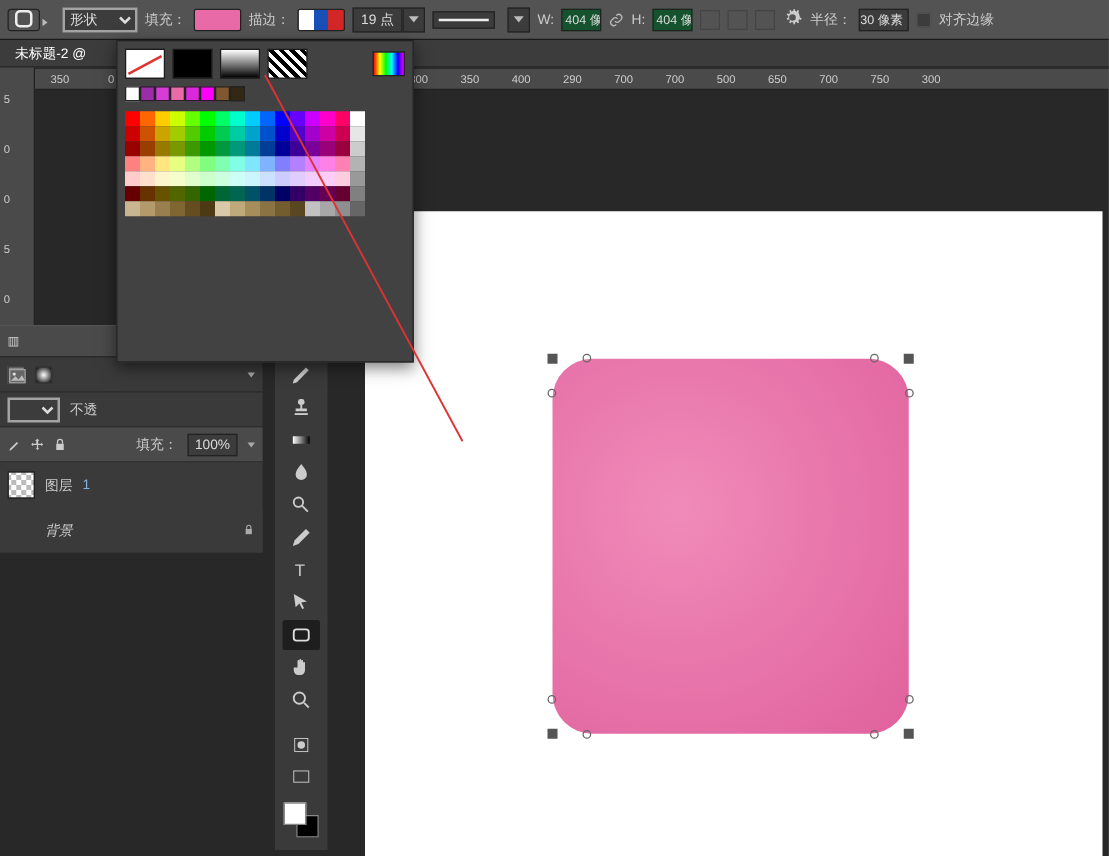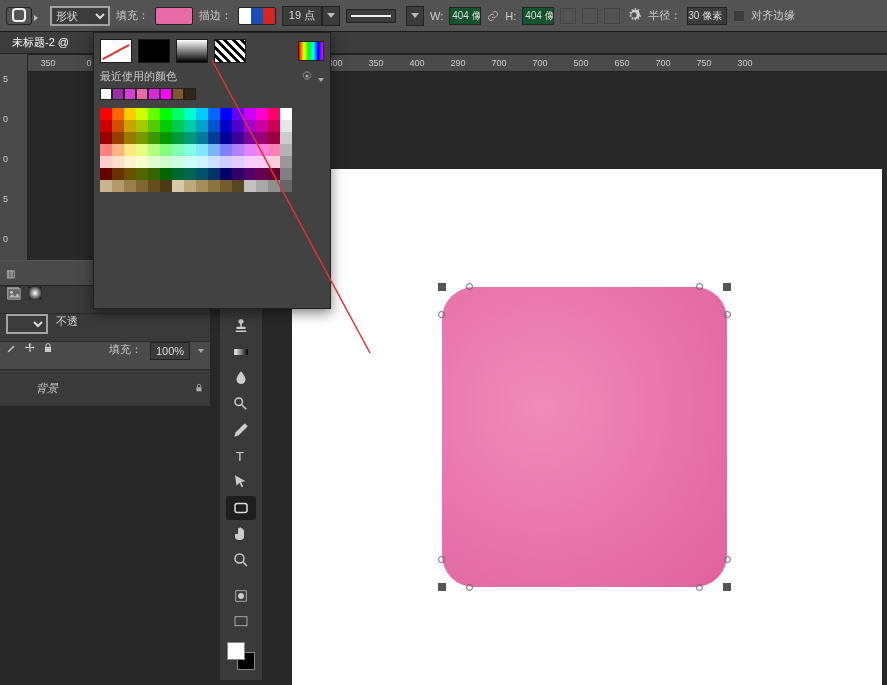--- a/index.html
+++ b/index.html
@@ -44,21 +44,21 @@
 .sel-handle.bl { bottom:-4px; left:-4px; }
 .sel-handle.br { bottom:-4px; right:-4px; }
 .sel-circle { position:absolute; width:7px; height:7px; border:1px solid #666; border-radius:50%; background:transparent; }
 .sel-circle.ctl { top:24px; left:-4px; } .sel-circle.ctl2 { top:-4px; left:24px; }
 .sel-circle.ctr { top:-4px; right:24px; } .sel-circle.ctr2 { top:24px; right:-4px; }
 .sel-circle.cbl { bottom:24px; left:-4px; } .sel-circle.cbl2 { bottom:-4px; left:24px; }
 .sel-circle.cbr { bottom:-4px; right:24px; } .sel-circle.cbr2 { bottom:24px; right:-4px; }
 
 .panel-stack { position:absolute; top:260px; left:0; width:210px; background:#3a3a3a; z-index:4; }
 .panel-hdr { height:26px; background:#4a4a4a; border-top:1px solid #555; border-bottom:1px solid #222; display:flex; align-items:center; padding:0 6px; gap:8px; color:#ccc; font-size:10px; }
-.panel-row { height:28px; display:flex; align-items:flex-start; padding:0 6px; gap:8px; border-bottom:1px solid #2a2a2a; }
+.panel-row { height:28px; display:flex; align-items:center; padding:0 6px; gap:8px; border-bottom:1px solid #2a2a2a; }
 .mini-icon { width:14px; height:14px; background:#666; border:1px solid #333; }
 .fill-row { background:#4a4a4a; }
 .fill-100 { display:flex; align-items:center; gap:6px; }
 .fill-100 input { width:40px; background:#3c3c3c; color:#ddd; border:1px solid #222; font-size:11px; text-align:center; height:18px; }
 .layers-panel { margin-top:0; }
 .layer-row { height:36px; display:flex; align-items:center; padding:0 6px; gap:8px; font-size:11px; }
 .layer-row.selected { background:#5a7ba2; color:#fff; }
 .layer-row.bg { background:#3a3a3a; font-style:italic;padding-left:36px; }
 .layer-thumb { width:22px; height:22px; background:#fff; border:1px solid #222; }
 .layer-thumb.transparent { background: repeating-conic-gradient(#bbb 0% 25%,#fff 0% 50%) 50%/8px 8px; }
@@ -204,30 +204,20 @@
         <div class="ft-solid" style="width:100%;height:100%;"></div>
       </div>
     <div class="fill-type selected">
         <div class="ft-grad" style="width:100%;height:100%;"></div>
       </div>
     <div class="fill-type">
         <div class="ft-pattern" style="width:100%;height:100%;"></div>
       </div>
     <div class="ft-spacer"></div>
     <div class="ft-picker"></div>
-  </div>
-  <div class="recent-label">
-    <span>最近使用的颜色</span>
-    <span>
-      <svg class="small-gear" viewBox="0 0 24 24" fill="#aaa">
-          <circle cx="12" cy="12" r="3"></circle>
-          <path d="M12 2l1 3 3-1 1 3 3 1-1 3 1 3-3 1-1 3-3-1-1 3-1-3-3 1-1-3-3-1 1-3-1-3 3-1 1-3 3 1z" fill="none" stroke="#aaa" stroke-width="1"></path>
-        </svg>
-      <span class="tri-dd"></span>
-    </span>
   </div>
   <div class="recent-row" id="recent-row">
       <div class="recent-sw" style="background: rgb(255, 255, 255);"></div>
       <div class="recent-sw" style="background: rgb(155, 45, 166);"></div>
       <div class="recent-sw" style="background: rgb(215, 60, 215);"></div>
       <div class="recent-sw" style="background: rgb(232, 106, 166);"></div>
       <div class="recent-sw" style="background: rgb(220, 40, 220);"></div>
       <div class="recent-sw" style="background: rgb(255, 0, 255);"></div>
       <div class="recent-sw" style="background: rgb(128, 87, 47);"></div>
       <div class="recent-sw" style="background: rgb(51, 40, 20);"></div>
@@ -384,20 +374,25 @@
         </svg>
     </span>
     <span style="flex:1"></span>
     <span>填充：</span>
     <div class="fill-100">
       <input value="100%" style="">
       <span class="tri-dd"></span>
     </div>
   </div>
   <div class="layers-panel">
+    <div class="layer-row">
+      <div class="layer-thumb transparent"></div>
+      <span>图层</span>
+      <span style="color:#7fb0df;">1</span>
+    </div>
     <div class="layer-row bg">
       <span>背景</span>
       <span class="lock-icon">
         <svg viewBox="0 0 24 24" width="10" height="12" fill="#aaa">
             <rect x="6" y="10" width="12" height="10"></rect>
             <path d="M8 10V7a4 4 0 0 1 8 0v3" fill="none" stroke="#aaa" stroke-width="2"></path>
           </svg>
       </span>
     </div>
   </div>

